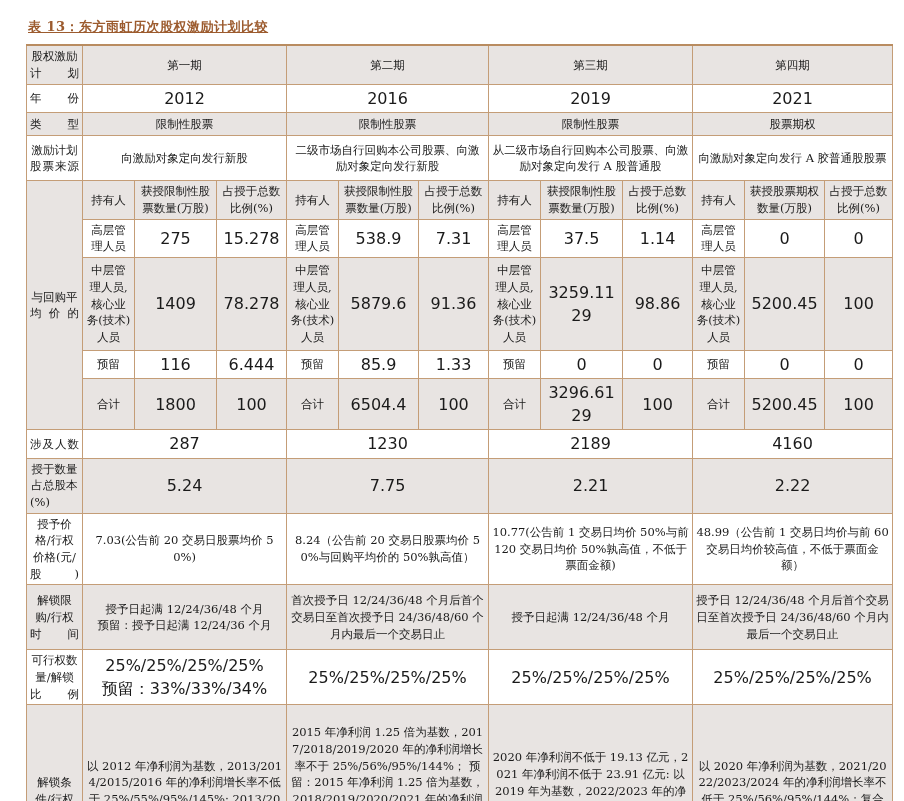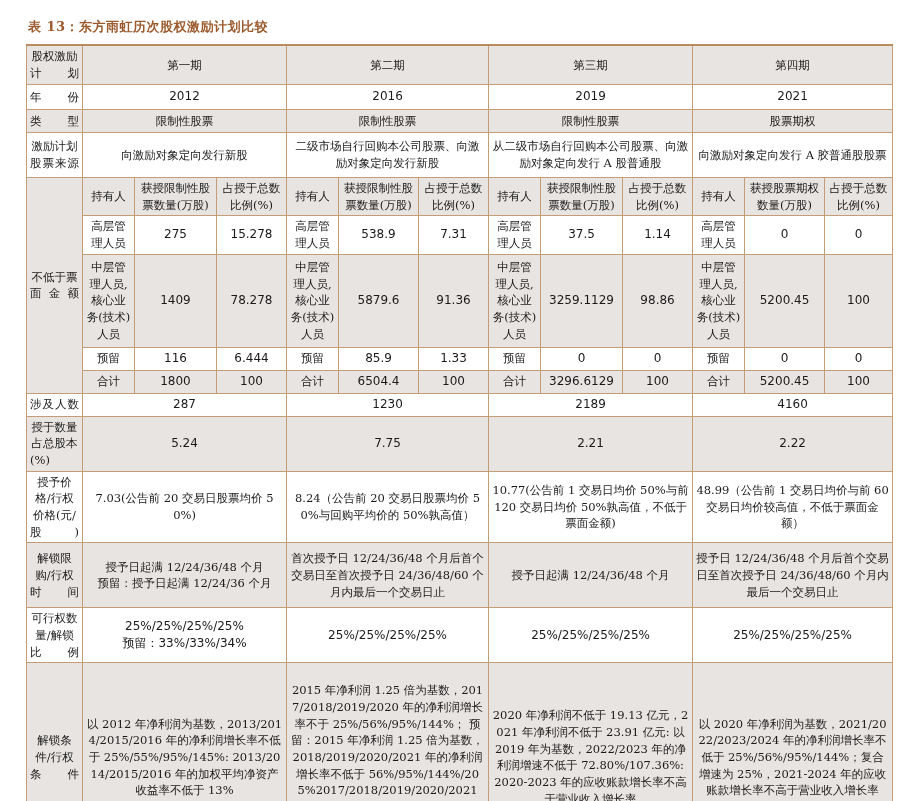--- a/index.html
+++ b/index.html
@@ -5,21 +5,21 @@
   html,body{margin:0;padding:0;background:#ffffff;}
   body{
     width:904px;height:801px;overflow:hidden;
     font-family:"DejaVu Serif","Liberation Serif",serif;
     color:#1a1a1a;
     -webkit-font-smoothing:antialiased;
   }
   .page{padding:14px 24px 0 26px;}
   .tbl-title{
     font-size:13px;font-weight:bold;color:#9c5b2e;
-    margin:4px 0 8px 2px;letter-spacing:.5px;
+    margin:4px 0 8px 2px;letter-spacing:.5px;text-decoration:underline;
   }
   table.main{
     border-collapse:collapse;table-layout:fixed;width:854px;
     font-size:11.5px;line-height:1.45;
     border-top:2px solid #b98c60;
     border-bottom:3px solid #8f8f8f;
   }
   table.main td,table.main th{
     border:1px solid #c49d77;
     padding:2px 3px;
@@ -29,21 +29,21 @@
   }
   .g{background:#e8e4e2;}
   .w{background:#ffffff;}
   .lbl{
     font-weight:bold;text-align:justify;text-align-last:justify;
     padding:2px 5px;letter-spacing:0;
   }
   .phead{font-weight:bold;}
   .subh{font-weight:normal;}
   .pre{white-space:pre-line;}
-  .num{font-family:"DejaVu Sans","Liberation Sans",sans-serif;font-size:12px;}
+  .num{font-family:"DejaVu Sans","Liberation Sans",sans-serif;font-size:16px;}
   tr.r-head td,tr.r-head th{height:34px;}
   tr.r-year td{height:20px;}
   tr.r-type td{height:18px;}
   tr.r-src td{height:40px;}
   tr.r-subh td{height:32px;}
   tr.r-top td{height:28px;}
   tr.r-mid td{height:88px;}
   tr.r-res td{height:18px;text-align:center;}
   tr.r-tot td{height:18px;text-align:center;}
   tr.r-ppl td{height:18px;}
@@ -104,21 +104,21 @@
 
     <tr class="r-src">
       <td class="w lbl">激励计划股票来源</td>
       <td class="w" colspan="3">向激励对象定向发行新股</td>
       <td class="w" colspan="3">二级市场自行回购本公司股票、向激励对象定向发行新股</td>
       <td class="w" colspan="3">从二级市场自行回购本公司股票、向激励对象定向发行 A 股普通股</td>
       <td class="w" colspan="3">向激励对象定向发行 A 胶普通股股票</td>
     </tr>
 
     <tr class="r-subh">
-      <td class="g lbl" rowspan="5">不低于票面金额</td>
+      <td class="g lbl" rowspan="5">与回购平均价的</td>
       <td class="g subh">持有人</td>
       <td class="g subh">获授限制性股票数量(万股)</td>
       <td class="g subh">占授于总数比例(%)</td>
       <td class="g subh">持有人</td>
       <td class="g subh">获授限制性股票数量(万股)</td>
       <td class="g subh">占授于总数比例(%)</td>
       <td class="g subh">持有人</td>
       <td class="g subh">获授限制性股票数量(万股)</td>
       <td class="g subh">占授于总数比例(%)</td>
       <td class="g subh">持有人</td>

